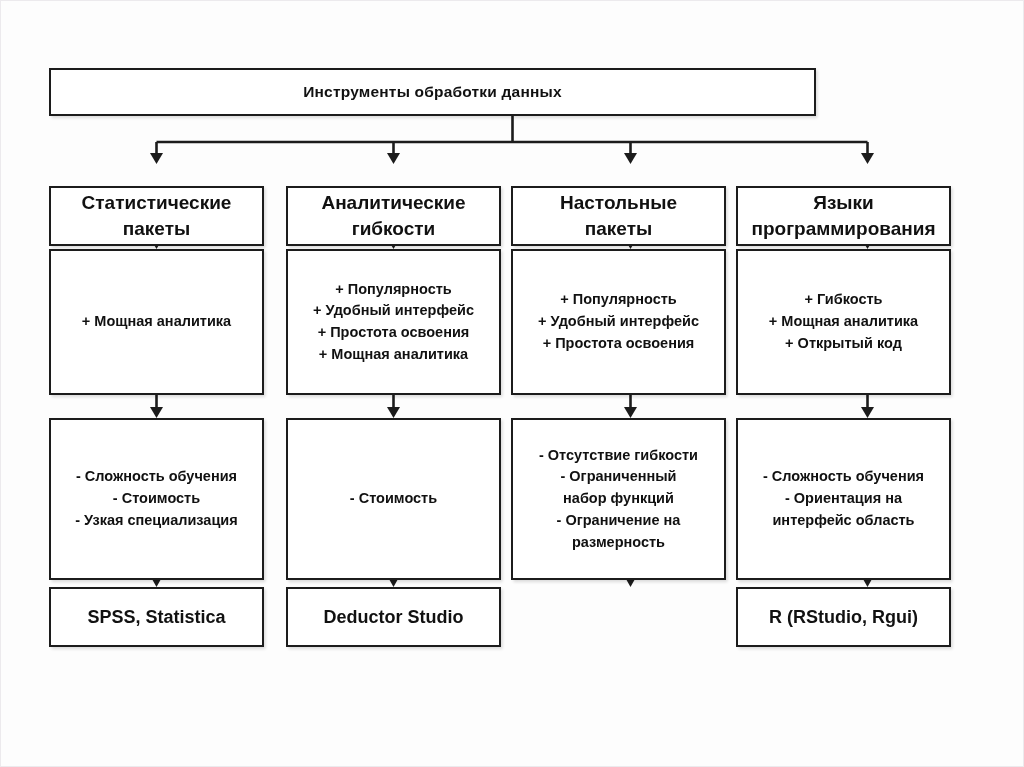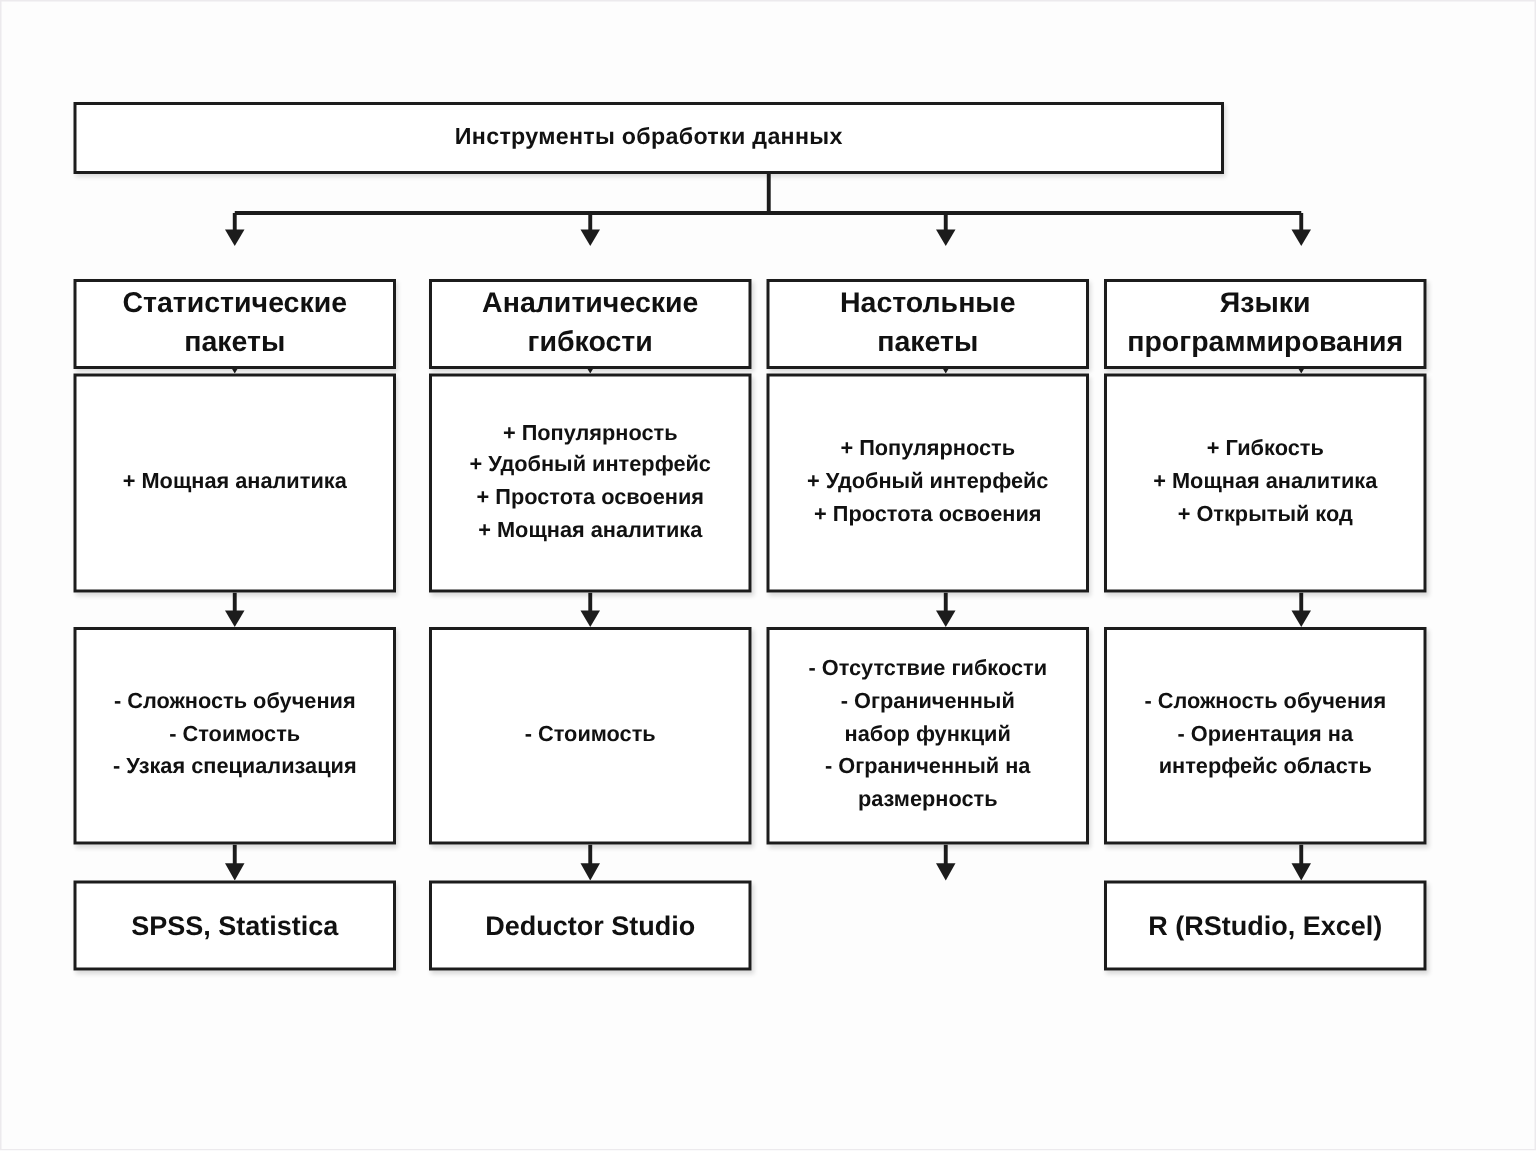--- a/index.html
+++ b/index.html
@@ -59,21 +59,21 @@
     font-size: 19px;
     line-height: 1.35;
     margin-top: 22px;
   }
   .pros-box {
     top: 248px; height: 146px;
     font-size: 14.5px;
     padding: 4px 8px;
   }
   .cons-box {
-    top: 417px; height: 145px;
+    top: 417px; height: 162px;
     font-size: 14.5px;
     padding: 4px 8px;
   }
   .tool-box {
     top: 586px; height: 60px;
     font-size: 18px;
   }
   .col0 { left: 48px; }
   .col1 { left: 285px; }
   .col2 { left: 510px; }
@@ -168,32 +168,32 @@
 
   <div class="box header-box col2">
     <span>Настольные
 пакеты</span>
   </div>
   <div class="box pros-box col2">
     <div class="lines"><div>+ Популярность</div><div>+ Удобный интерфейс</div><div>+ Простота освоения</div></div>
   </div>
   <div class="box cons-box col2">
     <div class="lines"><div>- Отсутствие гибкости</div><div>- Ограниченный
-набор функций</div><div>- Ограниченный на
+набор функций</div><div>- Ограничение на
 размерность</div></div>
   </div>
 
   <div class="box header-box col3">
     <span>Языки
 программирования</span>
   </div>
   <div class="box pros-box col3">
     <div class="lines"><div>+ Гибкость</div><div>+ Мощная аналитика</div><div>+ Открытый код</div></div>
   </div>
   <div class="box cons-box col3">
     <div class="lines"><div>- Сложность обучения</div><div>- Ориентация на
 интерфейс область</div></div>
   </div>
   <div class="box tool-box col3">
-    <span>R (RStudio, Excel)</span>
+    <span>R (RStudio, Rgui)</span>
   </div>
 
 </div>
 
 </body></html>

